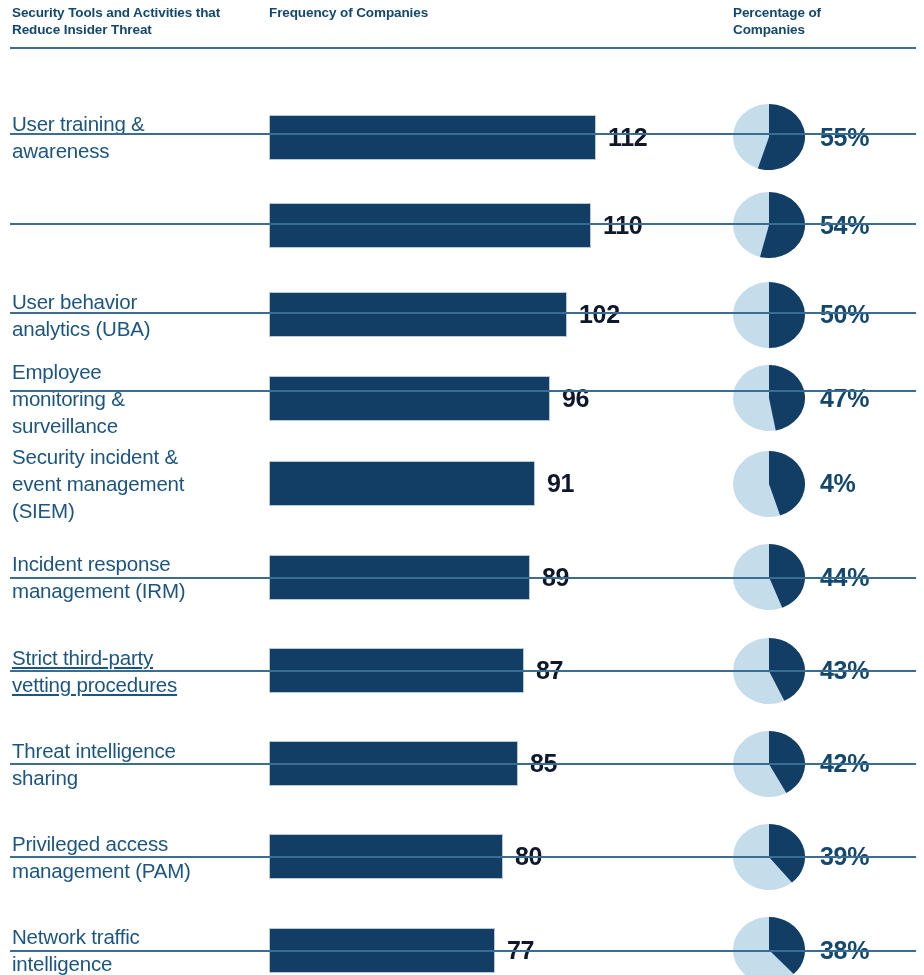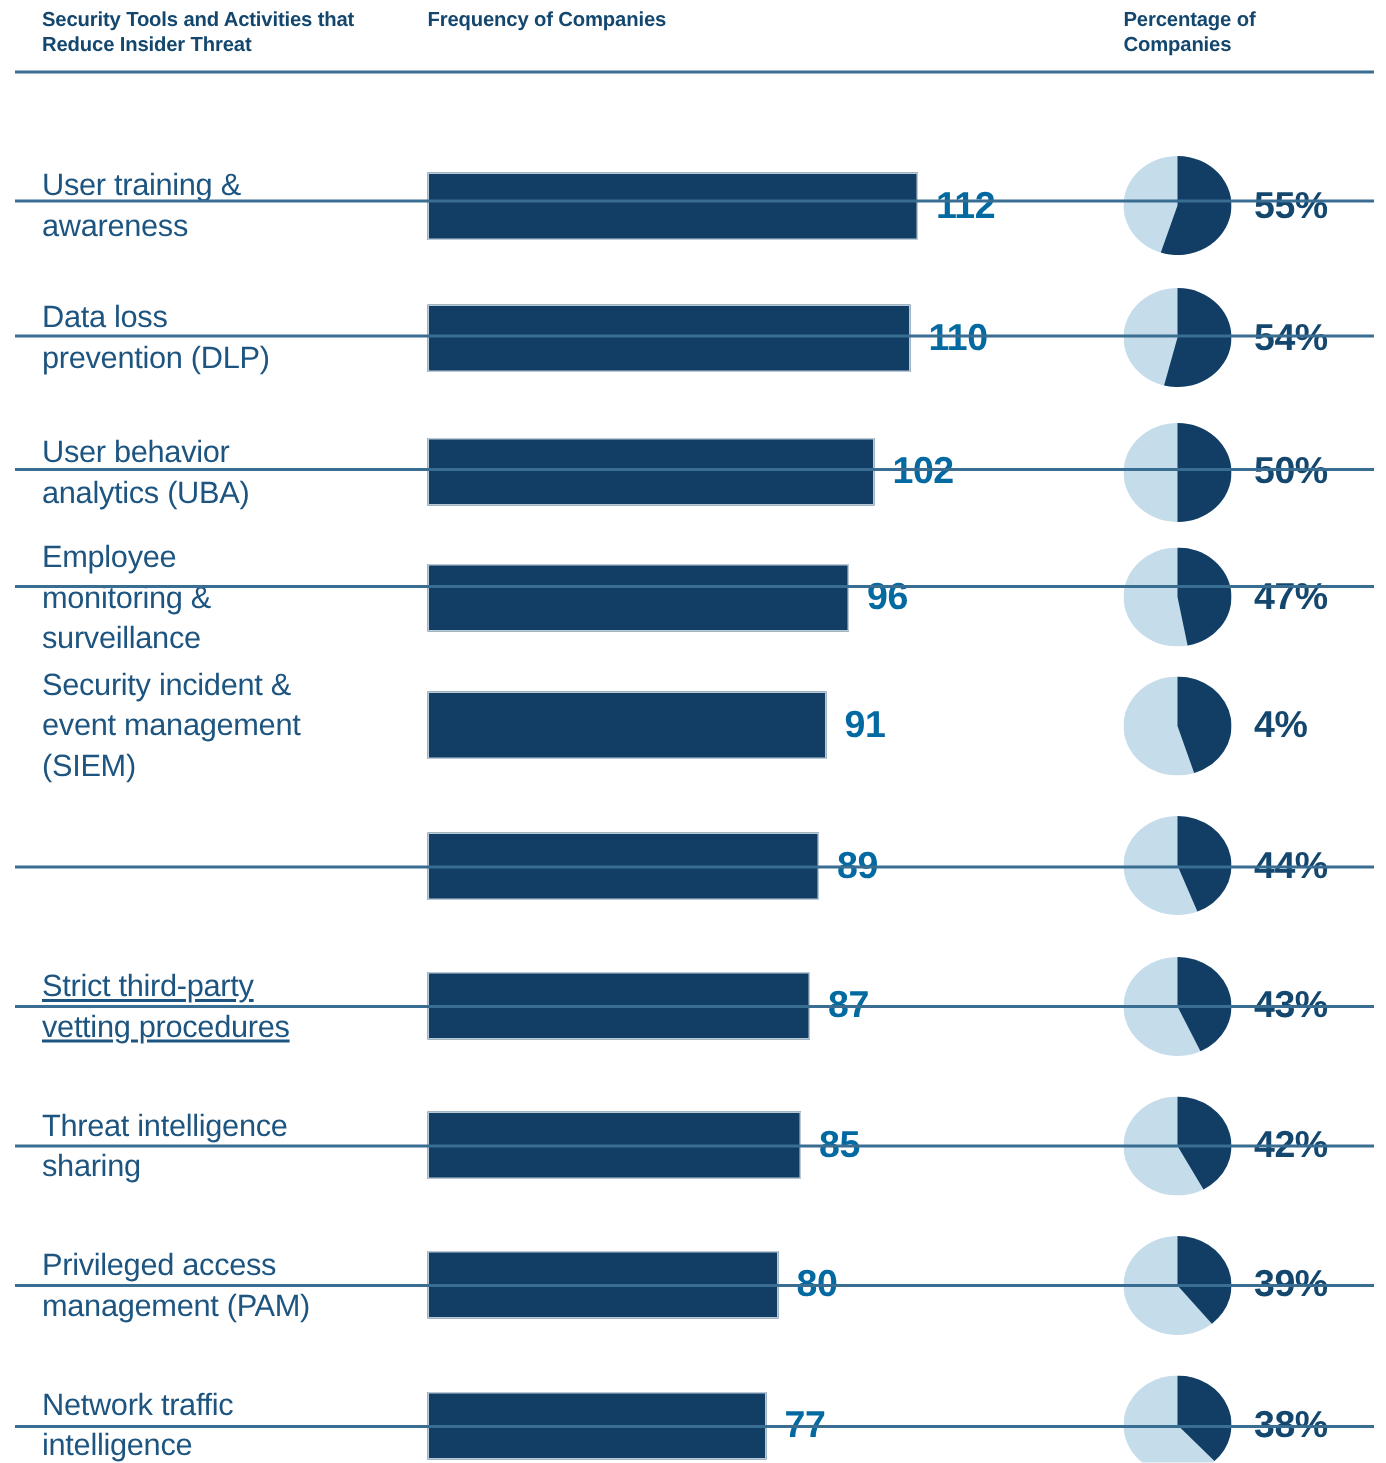--- a/index.html
+++ b/index.html
@@ -13,21 +13,20 @@
     font-family: "Liberation Sans", sans-serif;
     color: #1a4d73;
     -webkit-font-smoothing: antialiased;
   }
 
   .chart-wrap {
     position: relative;
     width: 924px;
     height: 975px;
     box-sizing: border-box;
-    padding-left: 16px;
   }
 
   
   .header {
     position: relative;
     height: 47px;
     box-sizing: border-box;
   }
   .hdr-cell {
     position: absolute;
@@ -72,21 +71,21 @@
     position: absolute;
     height: 43px;
     background: #123E66;
     border: 1px solid #b9c9d6;
     box-sizing: content-box;
   }
   .bar-value {
     position: absolute;
     font-size: 25px;
     font-weight: bold;
-    color: #0369a1;
+    color: #0f172a;
     letter-spacing: -0.3px;
     white-space: nowrap;
   }
   .pie-wrap {
     position: absolute;
     left: 733px;
   }
   .pie {
     display: block;
   }
@@ -118,21 +117,20 @@
         <div class="bar-value" style="left: 608px; top: 29px;">112</div>
         <div class="pie-wrap" style="top: 10px;">
           <svg class="pie" width="72" height="66" viewBox="0 0 72 66">
       <ellipse cx="36" cy="33" rx="36" ry="33" fill="#C5DCEA"></ellipse>
       <path d="M 36 33 L 36 0 A 36 33 0 1 1 24.875 64.385 Z" fill="#123E66"></path>
     </svg>
         </div>
         <div class="pct-value" style="top: 29px;">55%</div>
       </div>
       <div class="row" style="position: absolute; left: 0px; top: 133px; width: 924px; height: 90px;">
-        <div class="row-label" style="top: 18px;">Data loss<br>prevention (DLP)</div>
         <div class="bar" style="left: 269px; top: 23px; width: 320px;"></div>
         <div class="bar-value" style="left: 603px; top: 31px;">110</div>
         <div class="pie-wrap" style="top: 12px;">
           <svg class="pie" width="72" height="66" viewBox="0 0 72 66">
       <ellipse cx="36" cy="33" rx="36" ry="33" fill="#C5DCEA"></ellipse>
       <path d="M 36 33 L 36 0 A 36 33 0 1 1 27.047 64.963 Z" fill="#123E66"></path>
     </svg>
         </div>
         <div class="pct-value" style="top: 31px;">54%</div>
       </div>
@@ -166,20 +164,21 @@
         <div class="bar-value" style="left: 547px; top: 32px;">91</div>
         <div class="pie-wrap" style="top: 14px;">
           <svg class="pie" width="72" height="66" viewBox="0 0 72 66">
       <ellipse cx="36" cy="33" rx="36" ry="33" fill="#C5DCEA"></ellipse>
       <path d="M 36 33 L 36 0 A 36 33 0 0 1 47.125 64.385 Z" fill="#123E66"></path>
     </svg>
         </div>
         <div class="pct-value" style="top: 32px;">4%</div>
       </div>
       <div class="row" style="position: absolute; left: 0px; top: 483px; width: 924px; height: 94px;">
+        <div class="row-label" style="top: 20px;">Incident response<br>management (IRM)</div>
         <div class="bar" style="left: 269px; top: 25px; width: 259px;"></div>
         <div class="bar-value" style="left: 542px; top: 33px;">89</div>
         <div class="pie-wrap" style="top: 14px;">
           <svg class="pie" width="72" height="66" viewBox="0 0 72 66">
       <ellipse cx="36" cy="33" rx="36" ry="33" fill="#C5DCEA"></ellipse>
       <path d="M 36 33 L 36 0 A 36 33 0 0 1 49.252 63.683 Z" fill="#123E66"></path>
     </svg>
         </div>
         <div class="pct-value" style="top: 33px;">44%</div>
       </div>

